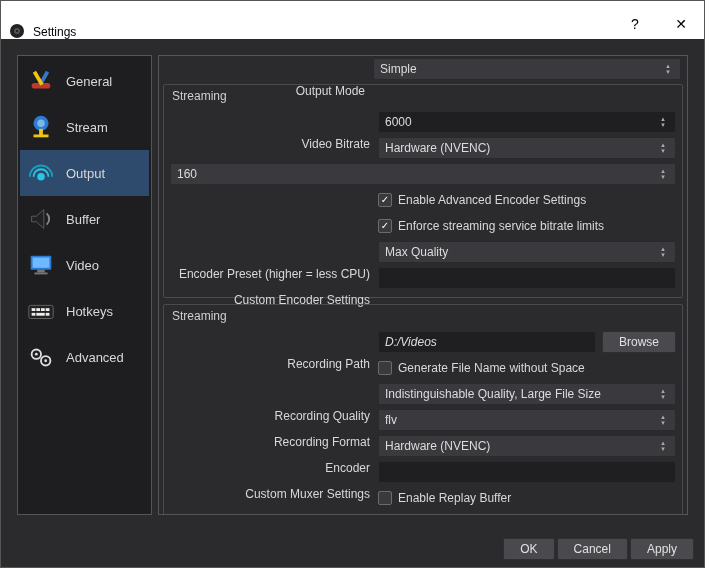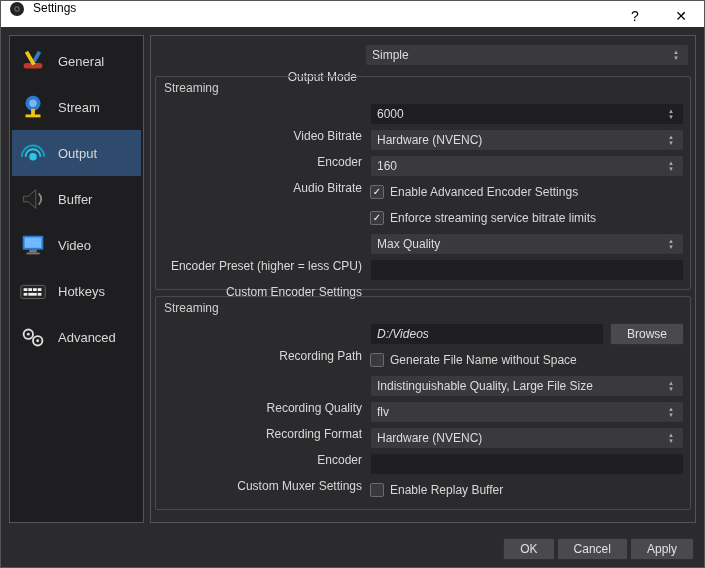--- a/index.html
+++ b/index.html
@@ -1,23 +1,23 @@
 <!DOCTYPE html>
 <html><head>
 <meta charset="utf-8">
 <style>
 * { box-sizing: border-box; margin: 0; padding: 0; font-family: "Segoe UI", Tahoma, sans-serif; }
 body { background: #fff; width: 705px; height: 568px; overflow: hidden; }
 .window { width: 705px; height: 568px; border: 1px solid #555; background: #2b2b2e; display: flex; flex-direction: column; }
-.titlebar { height: 26px; background: #fff; display: flex; align-items: flex-start; padding: 0 0 0 8px; color: #000; font-size: 12px; }
+.titlebar { height: 38px; background: #fff; display: flex; align-items: flex-end; padding: 0 0 0 8px; color: #000; font-size: 12px; }
 .titlebar .app-icon { width: 16px; height: 16px; margin-right: 8px; display:flex;align-items:center;justify-content:center; }
 .titlebar .app-icon svg { width:16px; height:16px; }
 .titlebar .title { flex: 1; }
 .titlebar .tb-btn { width: 46px; height: 30px; display: flex; align-items: center; justify-content: center; font-size: 14px; color: #000; }
-.content { flex: 1; display: flex; padding: 8px; gap: 6px; overflow: hidden; }
+.content { flex: 1; display: flex; padding: 16px; gap: 6px; overflow: hidden; }
 .sidebar { width: 135px; border: 1px solid #54545a; background: #1e1e20; padding: 2px; }
 .sb-item { display: flex; align-items: center; height: 46px; padding: 0 6px; color: #d8d8d8; font-size: 13px; cursor: default; gap: 10px; }
 .sb-item.selected { background: #2e4a6c; }
 .sb-item .icon { width: 30px; height: 28px; display: flex; align-items: center; justify-content: center; flex-shrink: 0; }
 .main-area { flex: 1; display: flex; flex-direction: column; border: 1px solid #54545a; background: #2b2b2e; overflow:auto; }
 .row { display: flex; align-items: center; height: 26px; padding: 0 6px; gap: 8px; }
 .row-lbl { width: 200px; text-align: right; color: #d8d8d8; font-size: 12px; flex-shrink: 0; margin-top: 44px; }
 .row-ctl { flex: 1; display: flex; align-items: center; gap: 6px; }
 .group-header { color: #cfcfcf; font-size: 12px; padding: 4px 8px 2px 8px; }
 .fieldset { border: 1px solid #4a4a50; margin: 2px 4px 4px 4px; border-radius: 2px; padding-bottom:6px; }
@@ -163,21 +163,20 @@
         <div class="row">
           <div class="row-lbl">Encoder</div>
           <div class="row-ctl">
               <div class="select">
                 <span>Hardware (NVENC)</span>
                 <span class="arrows">▴<br>▾</span>
               </div>
             </div>
         </div>
         <div class="row">
-          <div class="row-lbl">Audio Bitrate</div>
           <div class="row-ctl">
               <div class="select">
                 <span>160</span>
                 <span class="arrows">▴<br>▾</span>
               </div>
             </div>
         </div>
         <div class="row">
           <div class="row-lbl"></div>
           <div class="row-ctl">

